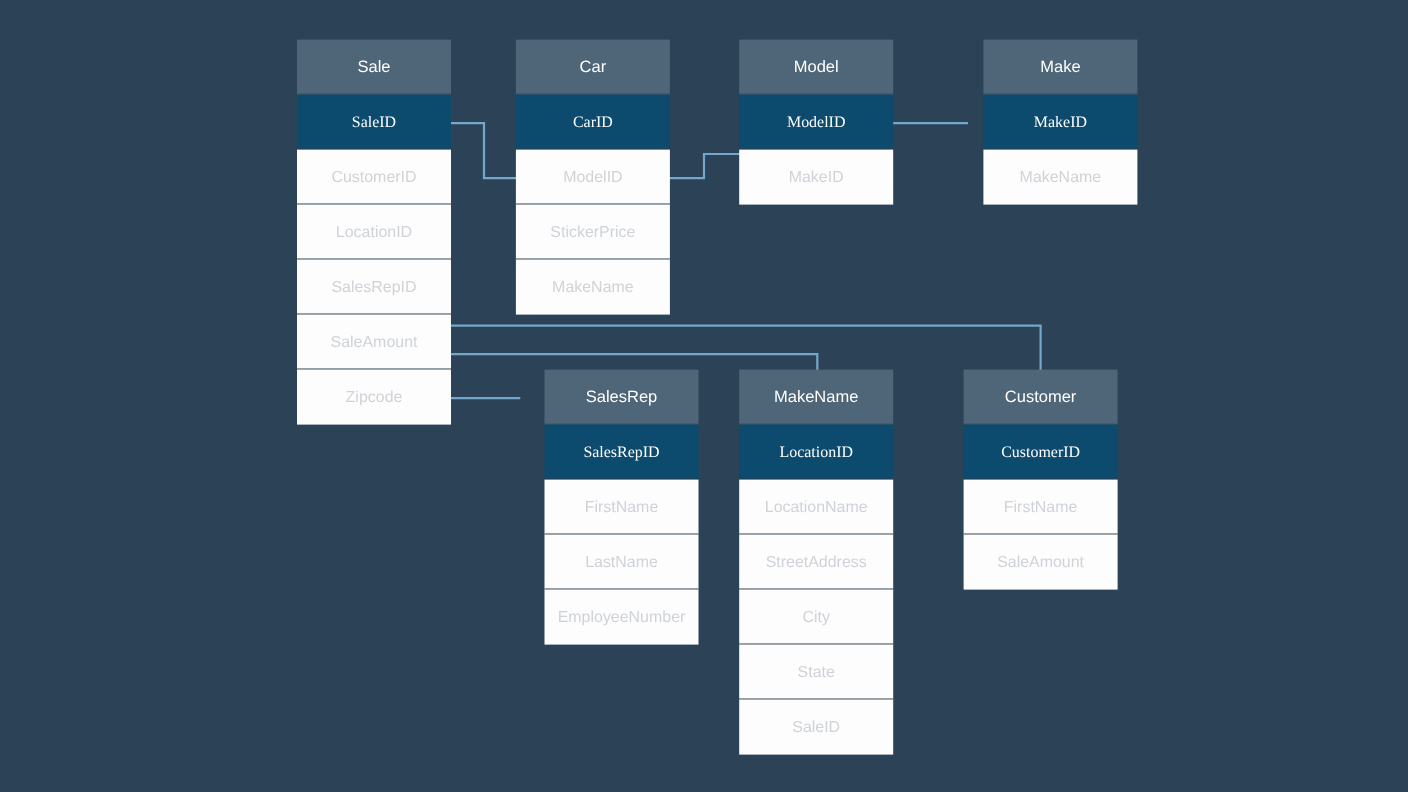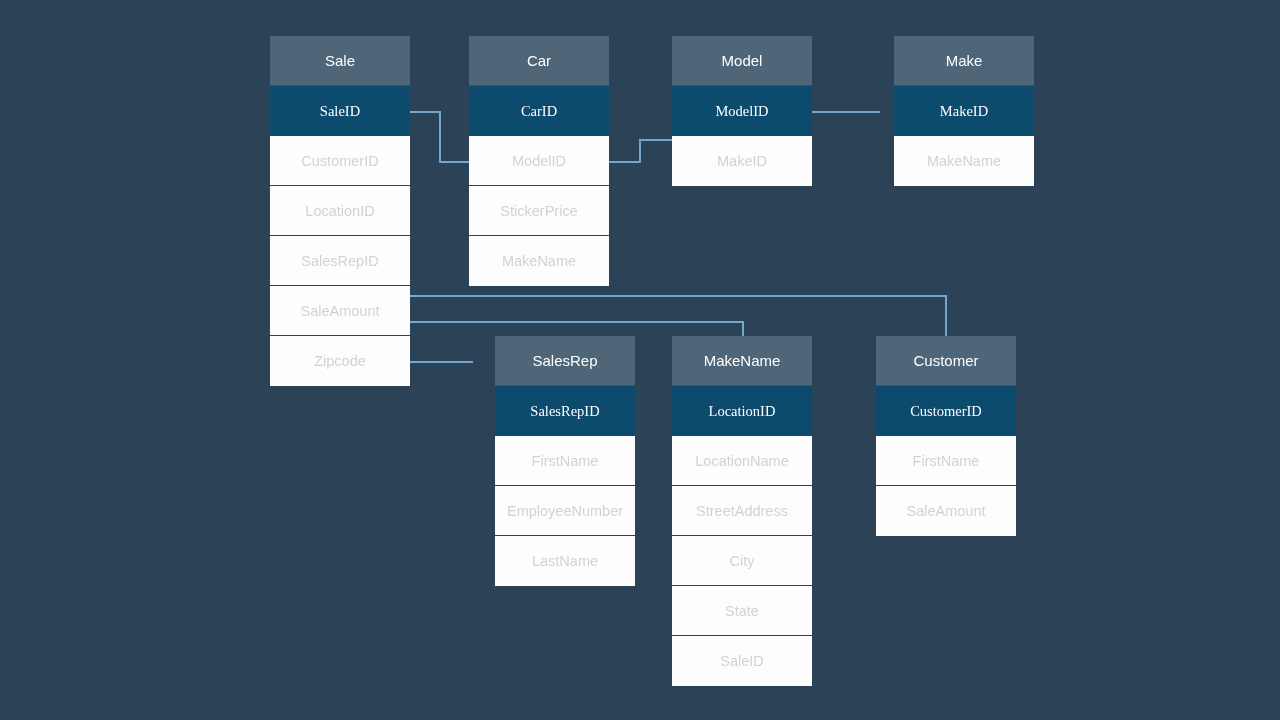--- a/index.html
+++ b/index.html
@@ -97,22 +97,22 @@
       </div>
       <div class="table" style="left: 876px; top: 36px; width: 140px; margin-left: 18px;">
         <div class="row header">Make</div>
         <div class="row pk">MakeID</div>
         <div class="row field">MakeName</div>
       </div>
       <div class="table" style="left: 495px; top: 336px; width: 140px;">
         <div class="row header">SalesRep</div>
         <div class="row pk">SalesRepID</div>
         <div class="row field">FirstName</div>
+        <div class="row field">LastName</div>
         <div class="row field">EmployeeNumber</div>
-        <div class="row field">LastName</div>
       </div>
       <div class="table" style="left: 672px; top: 336px; width: 140px;">
         <div class="row header">MakeName</div>
         <div class="row pk">LocationID</div>
         <div class="row field">LocationName</div>
         <div class="row field">StreetAddress</div>
         <div class="row field">City</div>
         <div class="row field">State</div>
         <div class="row field">SaleID</div>
       </div>

